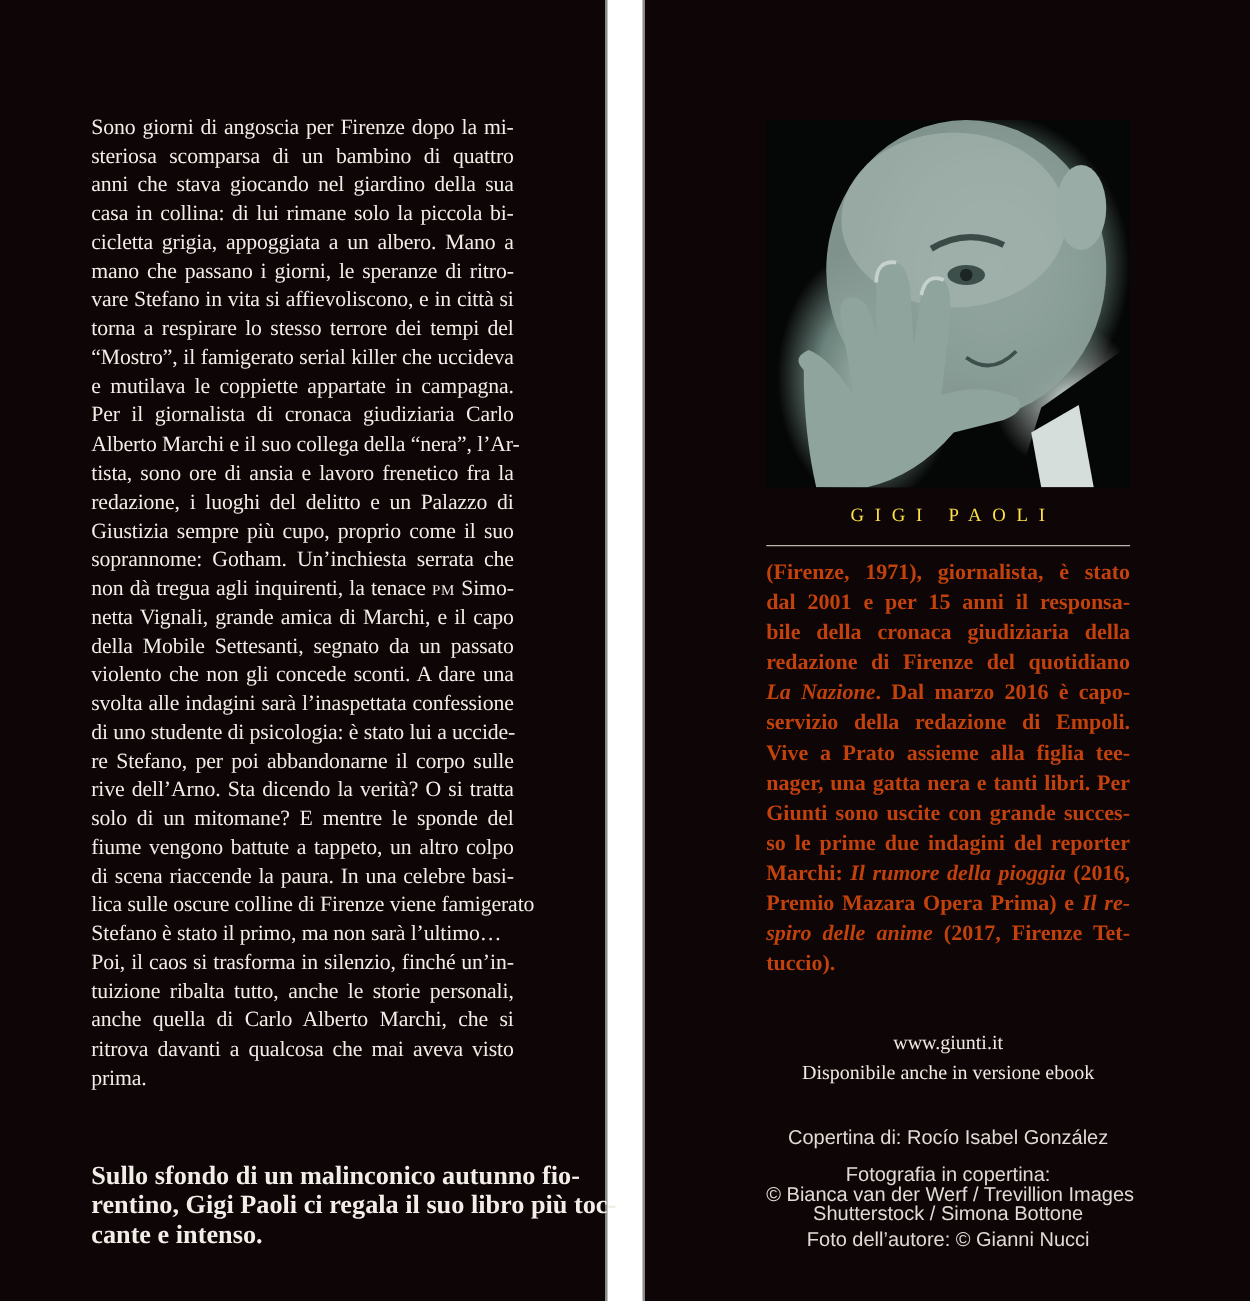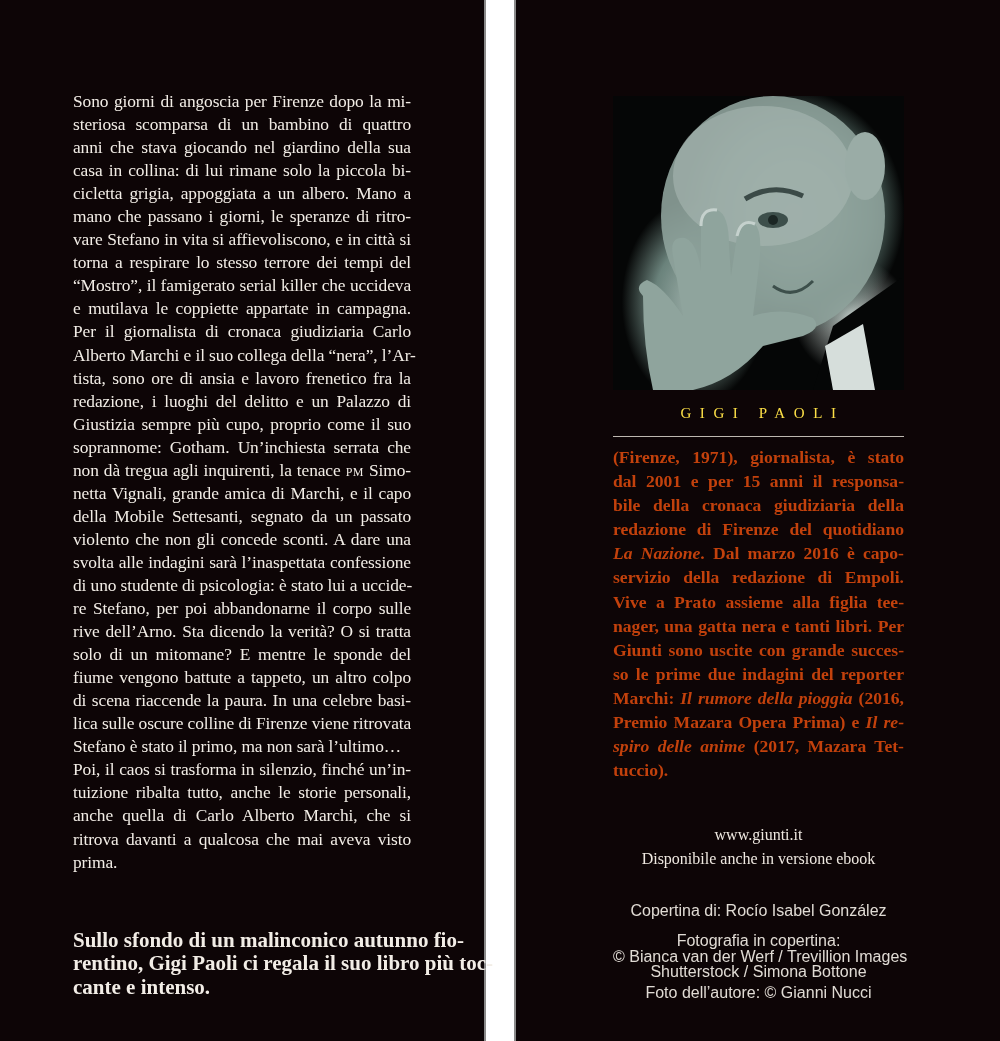--- a/index.html
+++ b/index.html
@@ -102,21 +102,21 @@
   <span class="bline">netta Vignali, grande amica di Marchi, e il capo</span>
   <span class="bline">della Mobile Settesanti, segnato da un passato</span>
   <span class="bline">violento che non gli concede sconti. A dare una</span>
   <span class="bline">svolta alle indagini sarà l’inaspettata confessione</span>
   <span class="bline">di uno studente di psicologia: è stato lui a uccide-</span>
   <span class="bline">re Stefano, per poi abbandonarne il corpo sulle</span>
   <span class="bline">rive dell’Arno. Sta dicendo la verità? O si tratta</span>
   <span class="bline">solo di un mitomane? E mentre le sponde del</span>
   <span class="bline">fiume vengono battute a tappeto, un altro colpo</span>
   <span class="bline">di scena riaccende la paura. In una celebre basi-</span>
-  <span class="bline">lica sulle oscure colline di Firenze viene ritrovata</span>
+  <span class="bline">lica sulle oscure colline di Firenze viene famigerato</span>
   <span class="bline last">Stefano è stato il primo, ma non sarà l’ultimo…</span>
   <span class="bline">Poi, il caos si trasforma in silenzio, finché un’in-</span>
   <span class="bline">tuizione ribalta tutto, anche le storie personali,</span>
   <span class="bline">anche quella di Carlo Alberto Marchi, che si</span>
   <span class="bline">ritrova davanti a qualcosa che mai aveva visto</span>
   <span class="bline last">prima.</span>
 </div>
 
 <div class="tagline">
   <span class="bline">Sullo sfondo di un malinconico autunno fio-</span>
@@ -156,21 +156,21 @@
   <span class="bline">bile della cronaca giudiziaria della</span>
   <span class="bline">redazione di Firenze del quotidiano</span>
   <span class="bline"><i>La Nazione</i><span>. Dal marzo 2016 è capo-</span></span>
   <span class="bline">servizio della redazione di Empoli.</span>
   <span class="bline">Vive a Prato assieme alla figlia tee-</span>
   <span class="bline">nager, una gatta nera e tanti libri. Per</span>
   <span class="bline">Giunti sono uscite con grande succes-</span>
   <span class="bline">so le prime due indagini del reporter</span>
   <span class="bline"><span>Marchi: </span><i>Il rumore della pioggia</i><span> (2016,</span></span>
   <span class="bline"><span>Premio Mazara Opera Prima) e </span><i>Il re-</i></span>
-  <span class="bline"><i>spiro delle anime</i><span> (2017, Mazara Tet-</span></span>
+  <span class="bline"><i>spiro delle anime</i><span> (2017, Firenze Tet-</span></span>
   <span class="bline last">tuccio).</span>
 </div>
 
 <div class="site">
   <div>www.giunti.it</div>
   <div>Disponibile anche in versione ebook</div>
 </div>
 
 <div class="credits credits-cover">
   <div>Copertina di: Rocío Isabel González</div>

